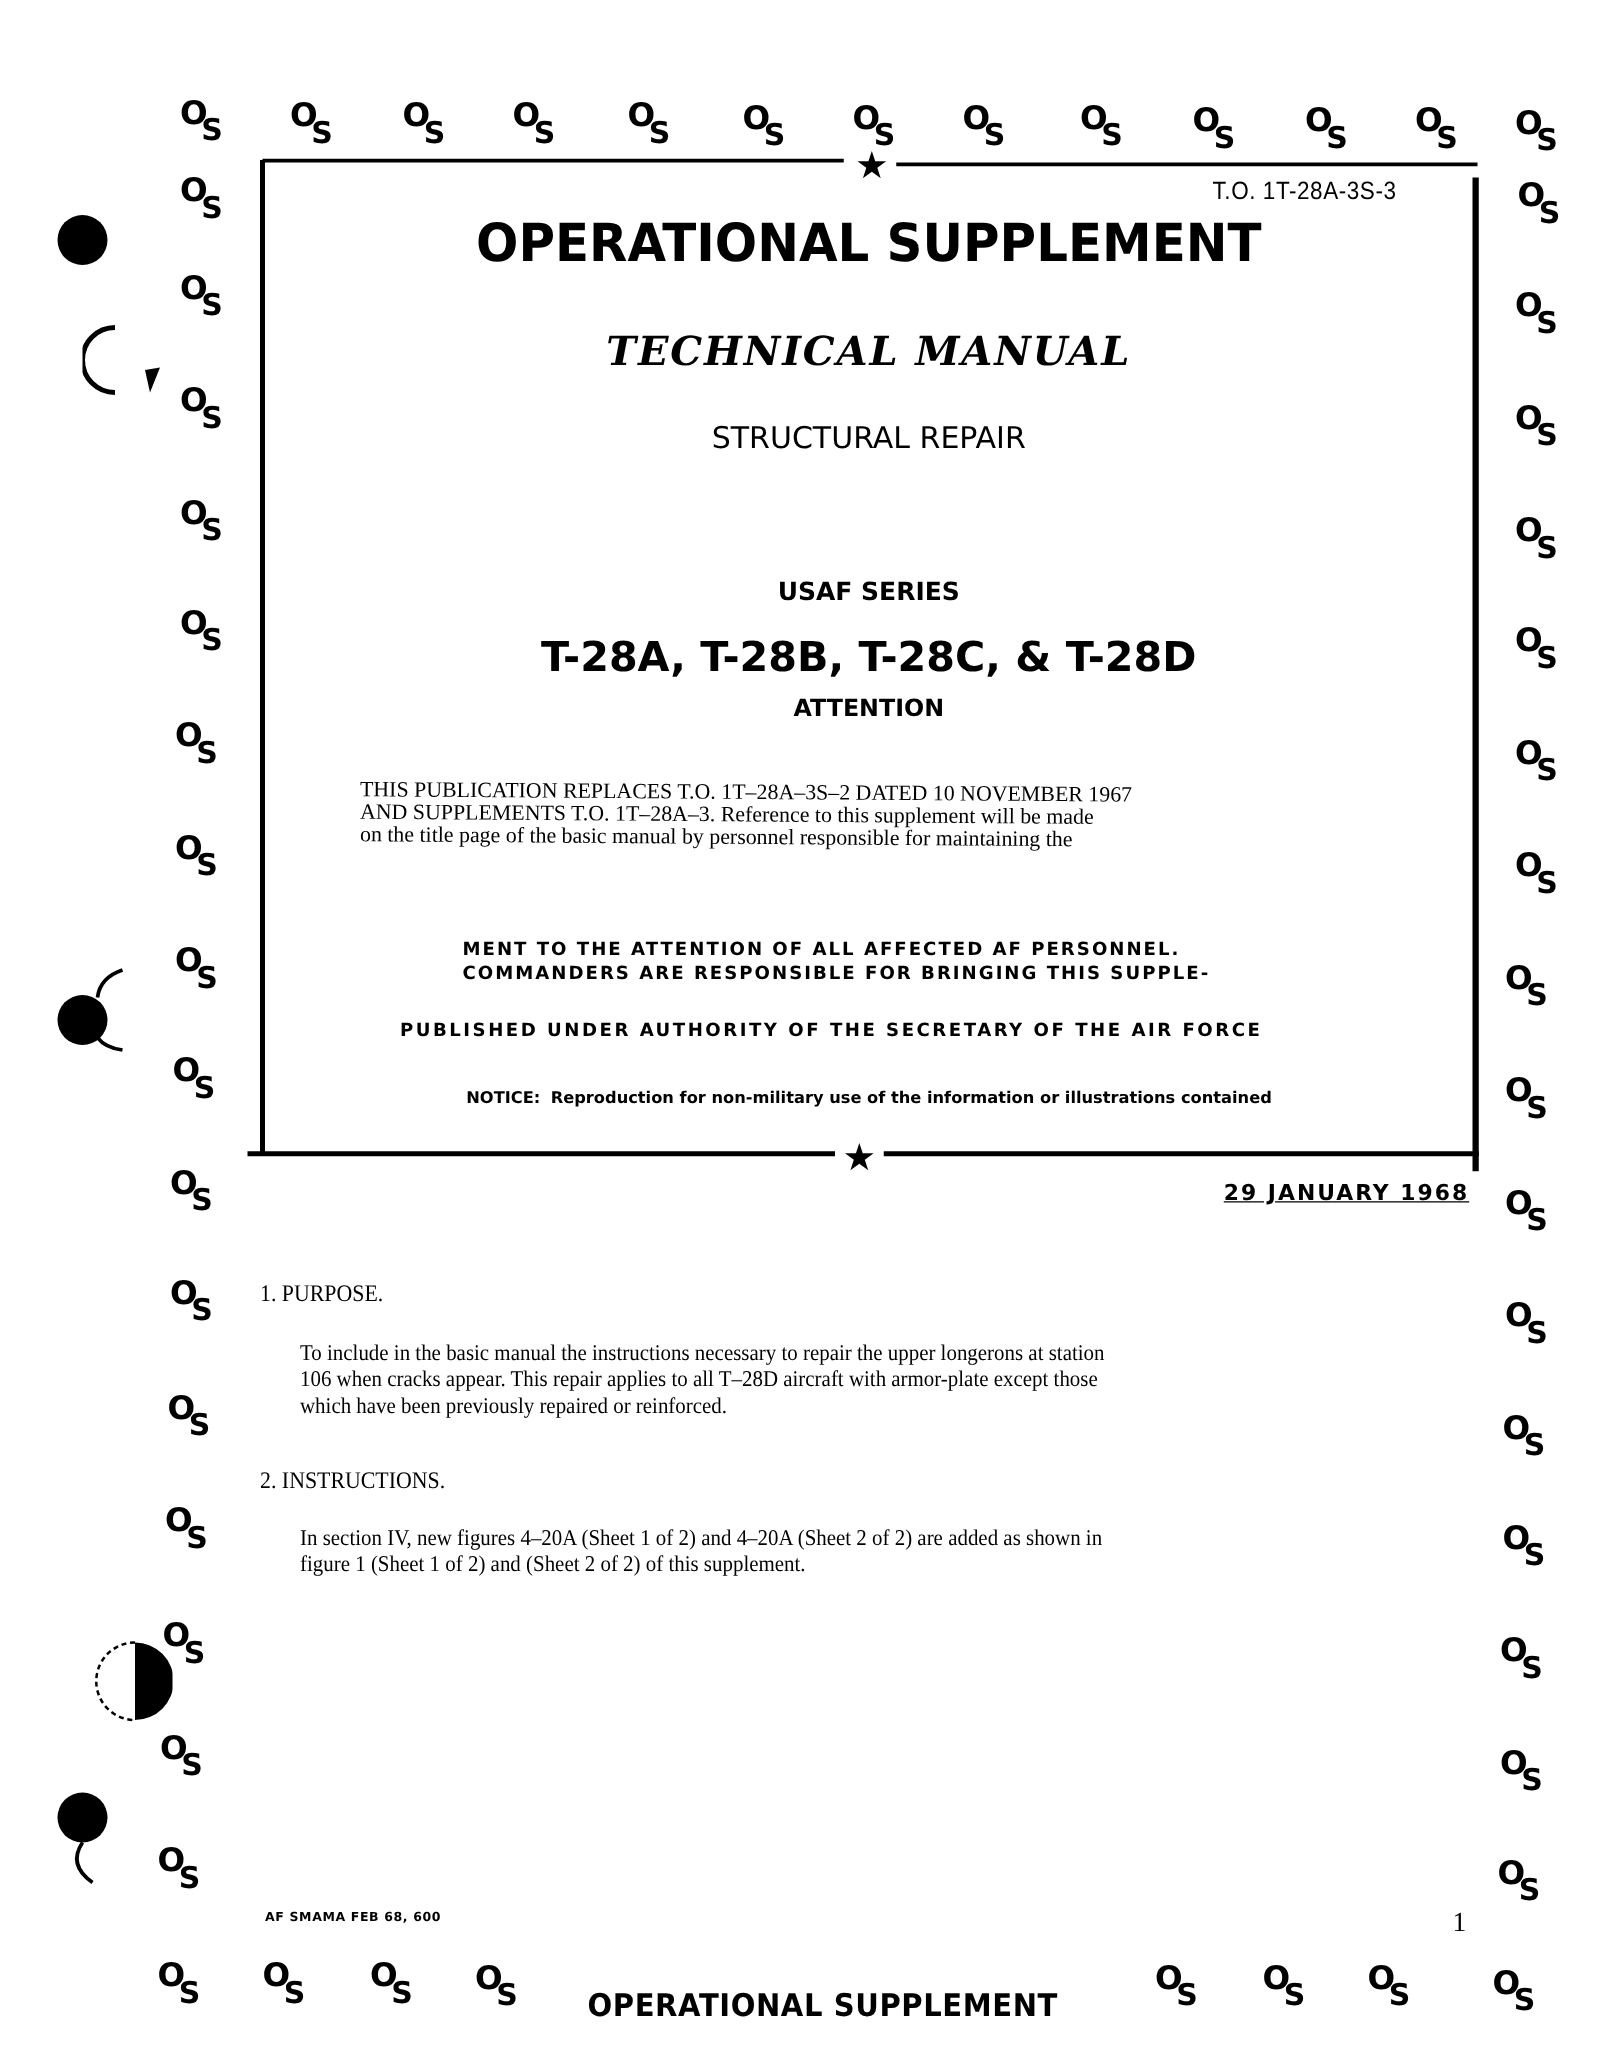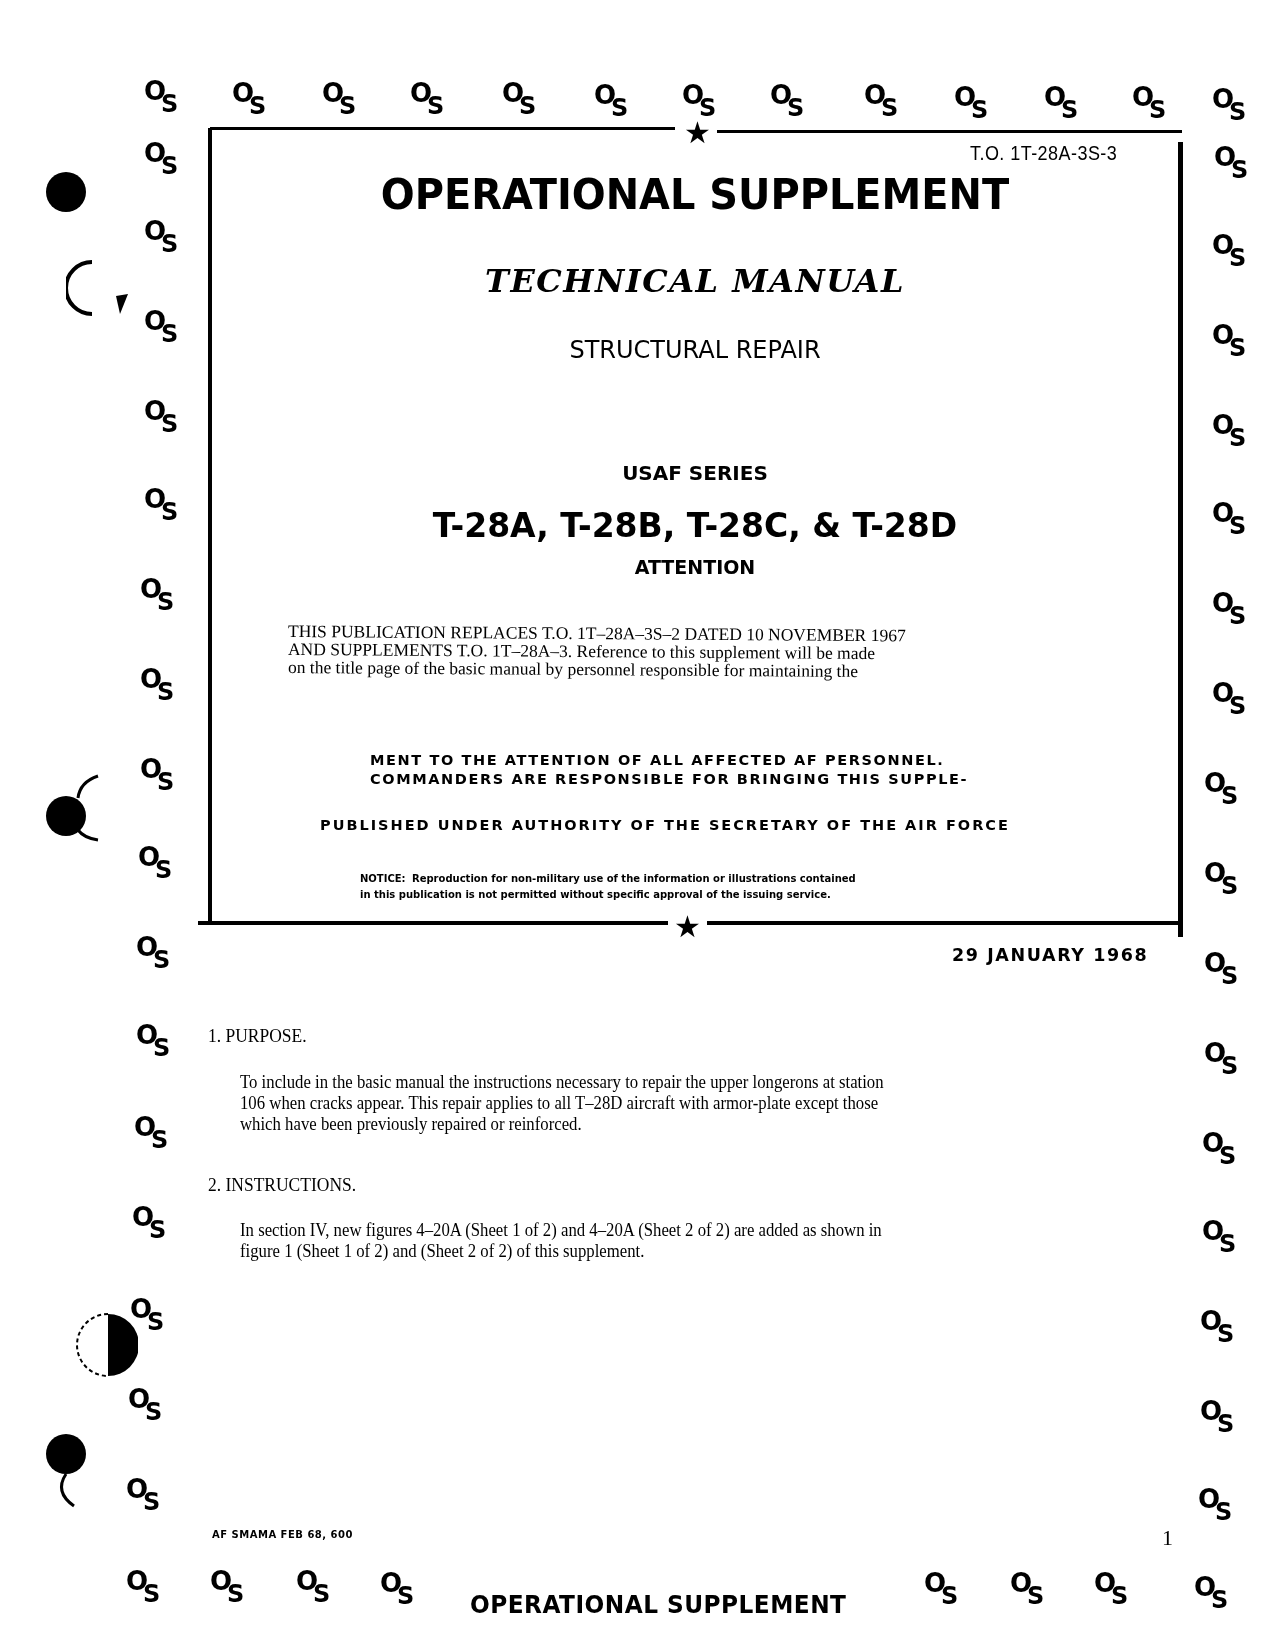--- a/index.html
+++ b/index.html
@@ -59,28 +59,28 @@
   .replaces div { white-space: nowrap; }
 
   .commanders {
     position: absolute; left: 370px; top: 751px; font-weight: bold; font-size: 14.5px;
     letter-spacing: 1.6px; line-height: 19px;
   }
   .authority {
     position: absolute; left: 320px; top: 817px; font-weight: bold; font-size: 14.5px; letter-spacing: 2px;
   }
   .notice {
-    position: absolute; left: 360px; top: 871px; font-size: 10px; line-height: 16px;
+    position: absolute; left: 373px; top: 871px; font-size: 13px; line-height: 16px;
     font-family: "DejaVu Sans", sans-serif;
   }
   .notice .label { font-weight: bold; }
   .notice .body { font-weight: bold; }
 
   .date {
-    position: absolute; left: 952px; top: 945px; font-weight: bold; font-size: 17.5px; letter-spacing: 1.6px;
+    position: absolute; left: 979px; top: 945px; font-weight: bold; font-size: 17.5px; letter-spacing: 1.6px; text-decoration: underline;
   }
 
   .section-head {
     position: absolute; font-family: "Liberation Serif", serif; font-size: 19px; transform: scaleX(0.92);
     transform-origin: left;
   }
   .section-body {
     position: absolute; left: 240px; width: 920px; font-family: "Liberation Serif", serif; font-size: 18px;
     line-height: 21px;
   }
@@ -378,21 +378,20 @@
 
 <div class="commanders">
   <div>MENT TO THE ATTENTION OF ALL AFFECTED AF PERSONNEL.</div>
   <div>COMMANDERS ARE RESPONSIBLE FOR BRINGING THIS SUPPLE-</div>
 </div>
 
 <div class="authority">PUBLISHED UNDER AUTHORITY OF THE SECRETARY OF THE AIR FORCE</div>
 
 <div class="notice">
   <div><span class="label">NOTICE:</span>&nbsp;&nbsp;<span class="body">Reproduction for non-military use of the information or illustrations contained</span></div>
-  <div class="body">in this publication is not permitted without specific approval of the issuing service.</div>
 </div>
 
 <div class="date">29 JANUARY 1968</div>
 
 <div class="section-head" style="left:208px;top:1025px;">1.  PURPOSE.</div>
 <div class="section-body" style="top:1072px;">
   <div>To include in the basic manual the instructions necessary to repair the upper longerons at station</div>
   <div>106 when cracks appear.  This repair applies to all T–28D aircraft with armor-plate except those</div>
   <div>which have been previously repaired or reinforced.</div>
 </div>

